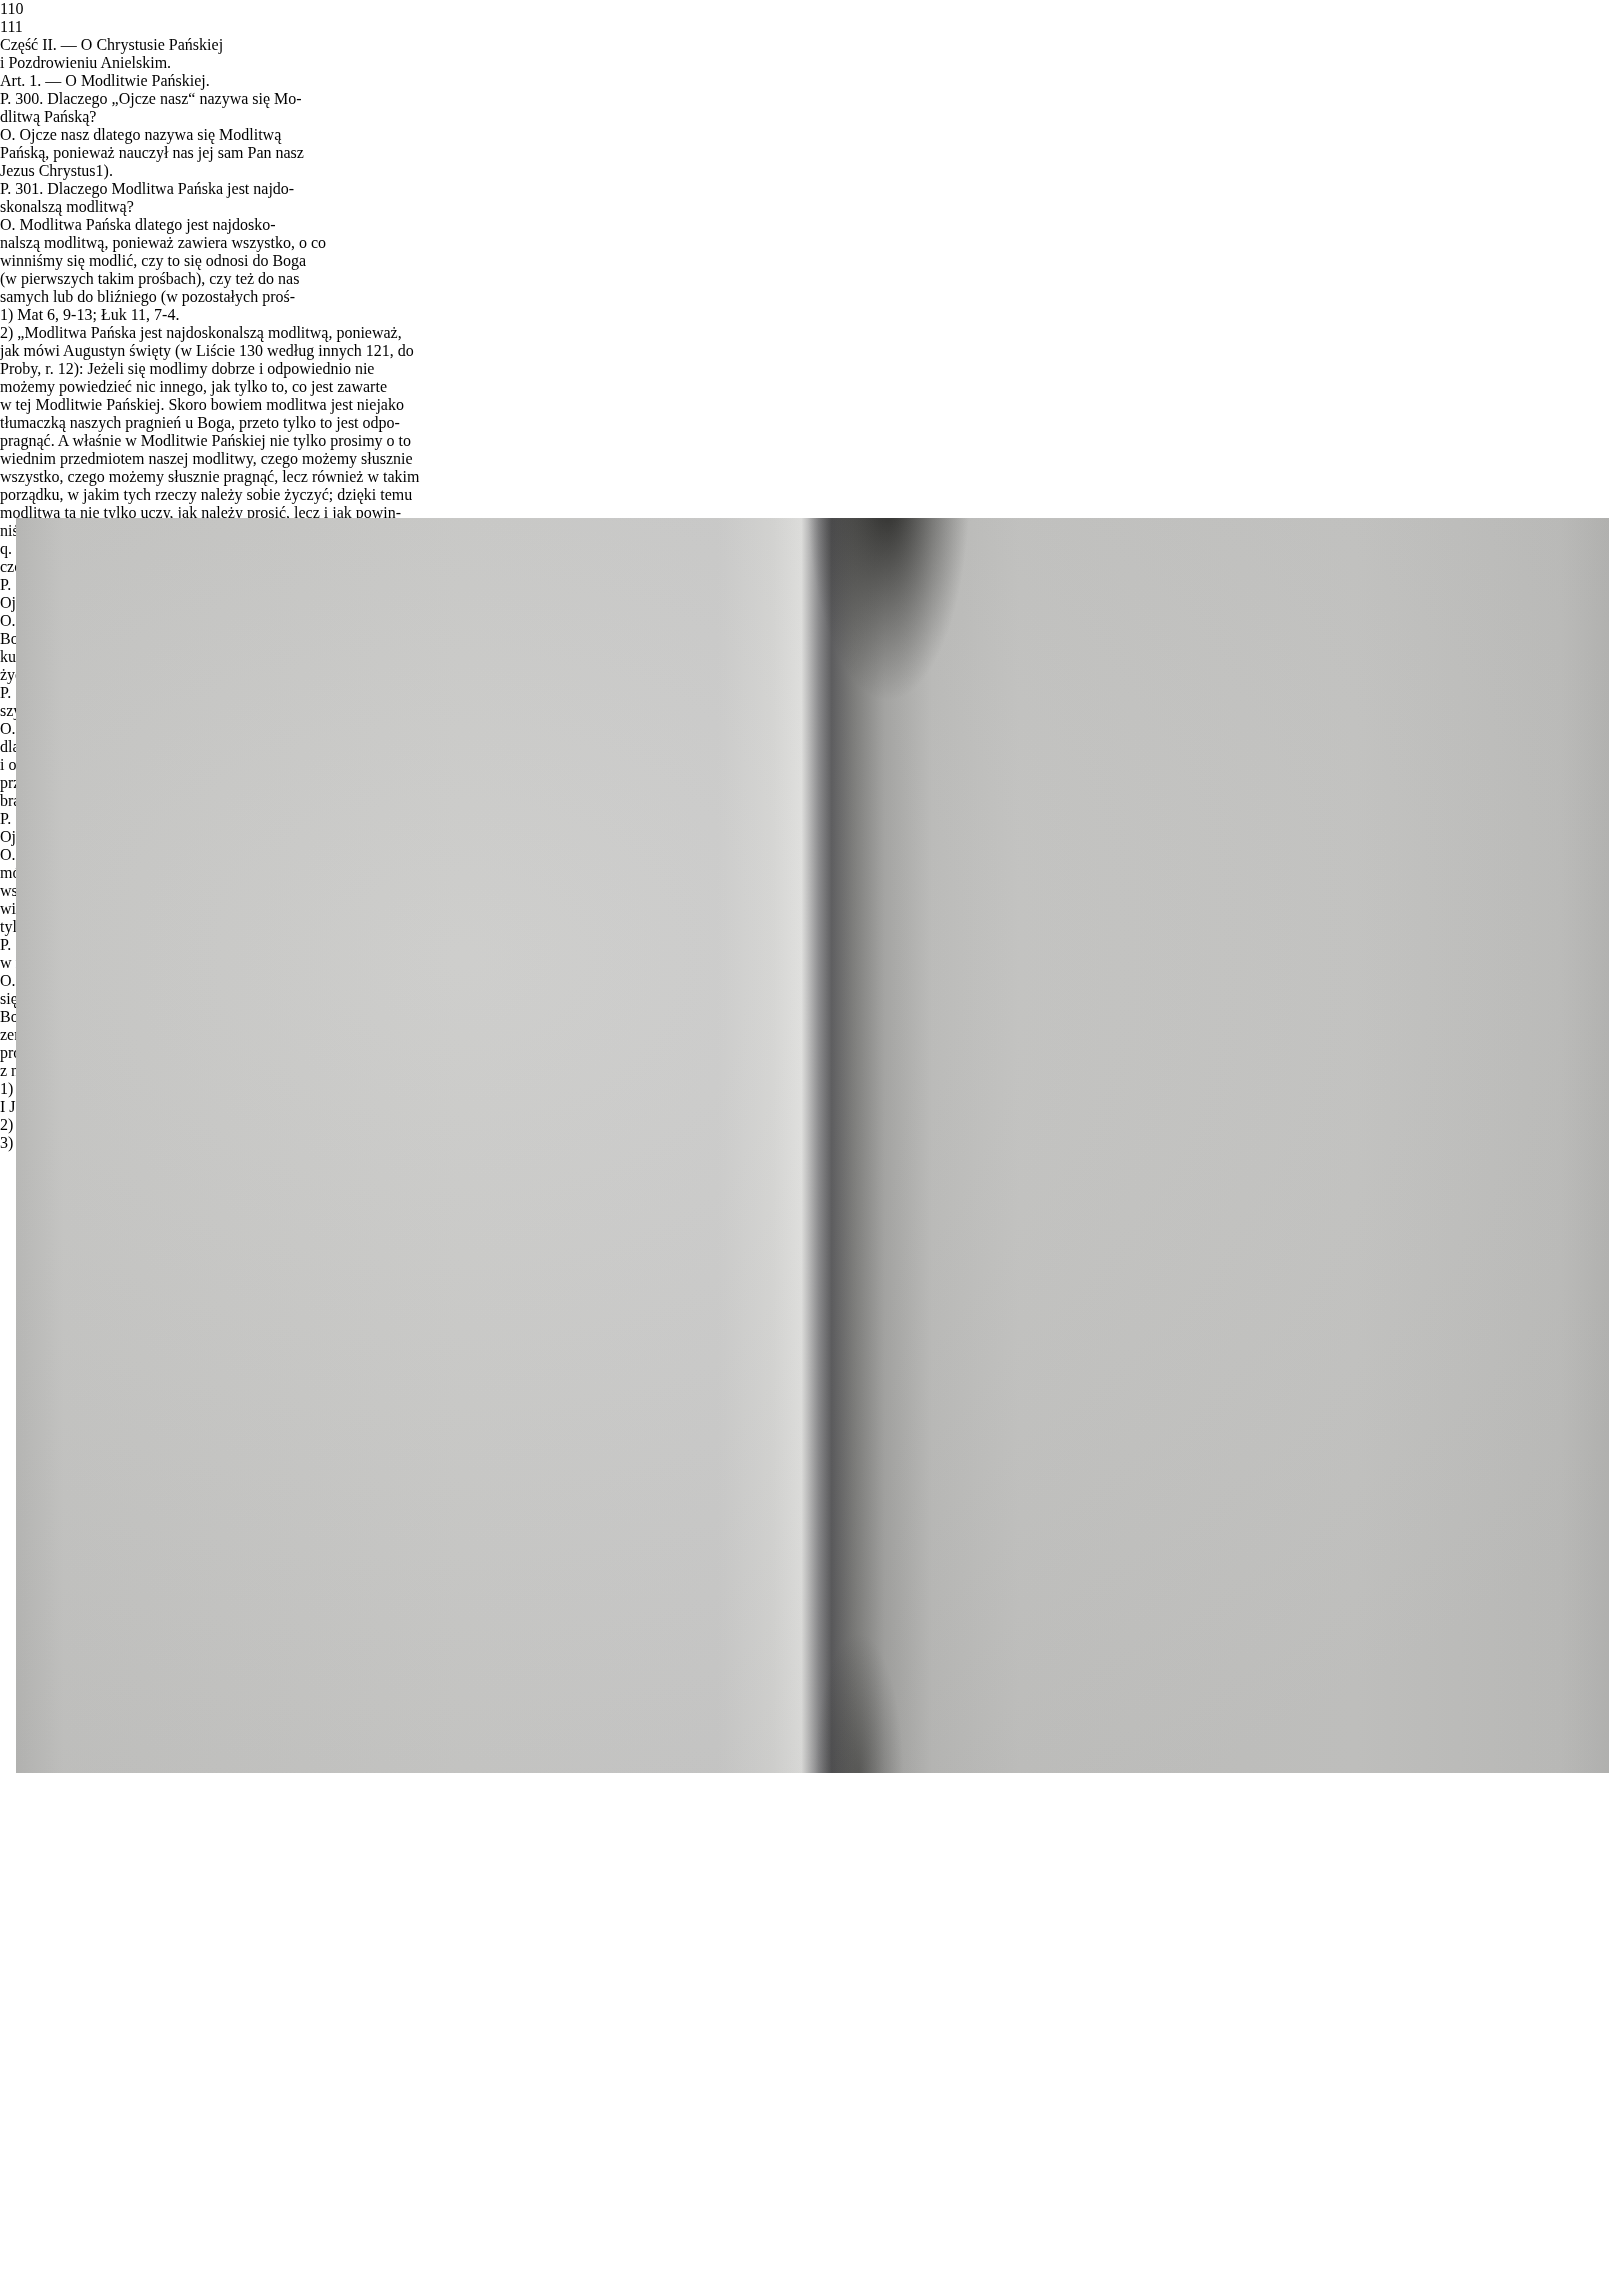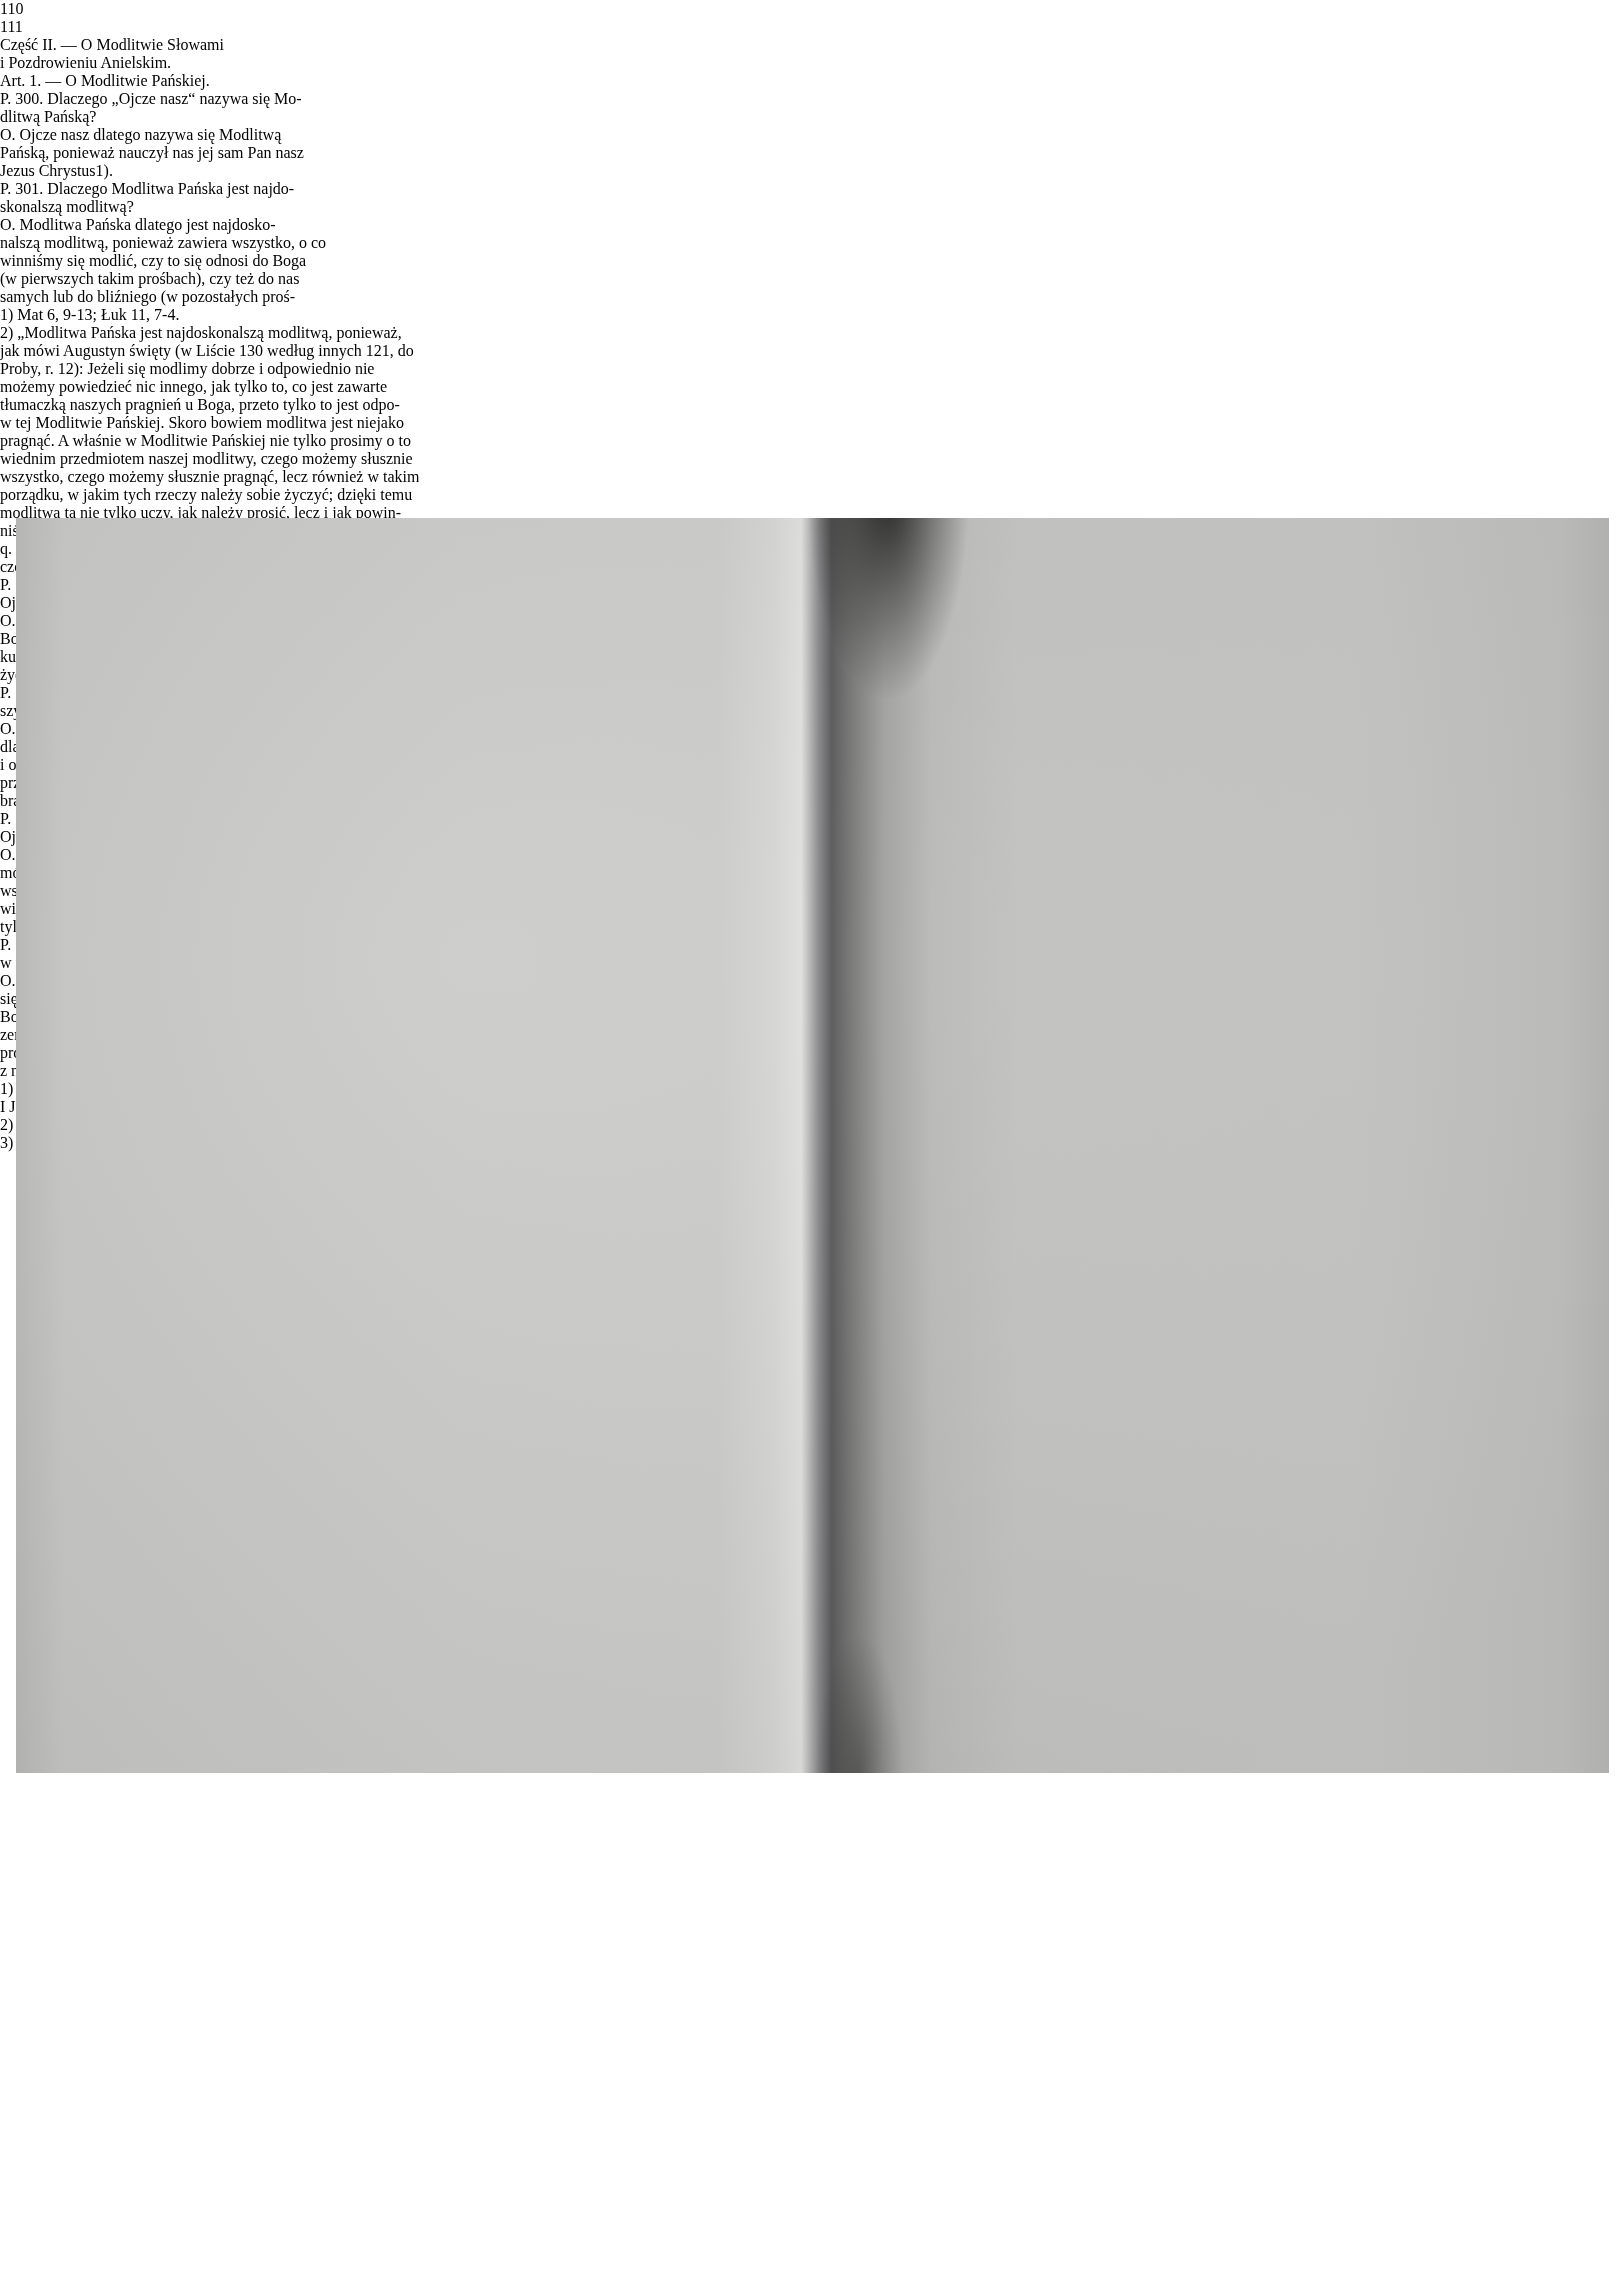--- a/index.html
+++ b/index.html
@@ -41,21 +41,21 @@
 <div class="scan">
   <div class="gutter-blob"></div>
   <div class="gutter-bottom"></div>
 </div>
 
 <div class="pagenum pagenum-left">110</div>
 <div class="pagenum pagenum-right">111</div>
 
 <div class="page page-left">
     <div class="block heading">
-      <div class="line first"><span class="bd sp">Część</span><span class="bd"> II. — O Modlitwie Słowami</span></div>
+      <div class="line first"><span class="bd sp">Część</span><span class="bd"> II. — O Chrystusie Pańskiej</span></div>
       <div class="line last"><span class="bd">i Pozdrowieniu Anielskim.</span></div>
     </div>
     <div class="block subheading">
       <div class="line first last"><span class="bd sp">Art.</span><span class="bd"> 1. — O Modlitwie Pańskiej.</span></div>
     </div>
     <div class="block para">
       <div class="line first"><span class="">P. 300. </span><span class="it">Dlaczego „Ojcze nasz“ nazywa się Mo-</span></div>
       <div class="line last"><span class="it">dlitwą Pańską?</span></div>
     </div>
     <div class="block para">
@@ -76,22 +76,22 @@
     </div>
     <div class="block rule"></div>
     <div class="block footnote">
       <div class="line first last"><span class="sup">1</span><span class="">) Mat 6, 9-13; Łuk 11, 7-4.</span></div>
     </div>
     <div class="block footnote">
       <div class="line first"><span class="sup">2</span><span class="">) „Modlitwa Pańska jest najdoskonalszą modlitwą, ponieważ,</span></div>
       <div class="line"><span class="">jak mówi Augustyn święty (w Liście 130 według innych 121, do</span></div>
       <div class="line"><span class="">Proby, r. 12): Jeżeli się modlimy dobrze i odpowiednio nie</span></div>
       <div class="line"><span class="">możemy powiedzieć nic innego, jak tylko to, co jest zawarte</span></div>
+      <div class="line"><span class="">w tej Modlitwie Pańskiej. Skoro bowiem modlitwa jest niejako</span></div>
       <div class="line"><span class="">tłumaczką naszych pragnień u Boga, przeto tylko to jest odpo-</span></div>
-      <div class="line"><span class="">w tej Modlitwie Pańskiej. Skoro bowiem modlitwa jest niejako</span></div>
       <div class="line"><span class="">pragnąć. A właśnie w Modlitwie Pańskiej nie tylko prosimy o to</span></div>
       <div class="line"><span class="">wiednim przedmiotem naszej modlitwy, czego możemy słusznie</span></div>
       <div class="line"><span class="">wszystko, czego możemy słusznie pragnąć, lecz również w takim</span></div>
       <div class="line"><span class="">porządku, w jakim tych rzeczy należy sobie życzyć; dzięki temu</span></div>
       <div class="line"><span class="">modlitwa ta nie tylko uczy, jak należy prosić, lecz i jak powin-</span></div>
       <div class="line"><span class="">niśmy układać wszystkie swoje pragnienia“; św. Tomasz, 2a 2ae,</span></div>
       <div class="line"><span class="">q. 83, a. 9. — Niechże więc wszyscy Modlitwę Pańską odmawiają</span></div>
       <div class="line last"><span class="">często, godnie, uważnie i pobożnie.</span></div>
     </div>
   </div>

